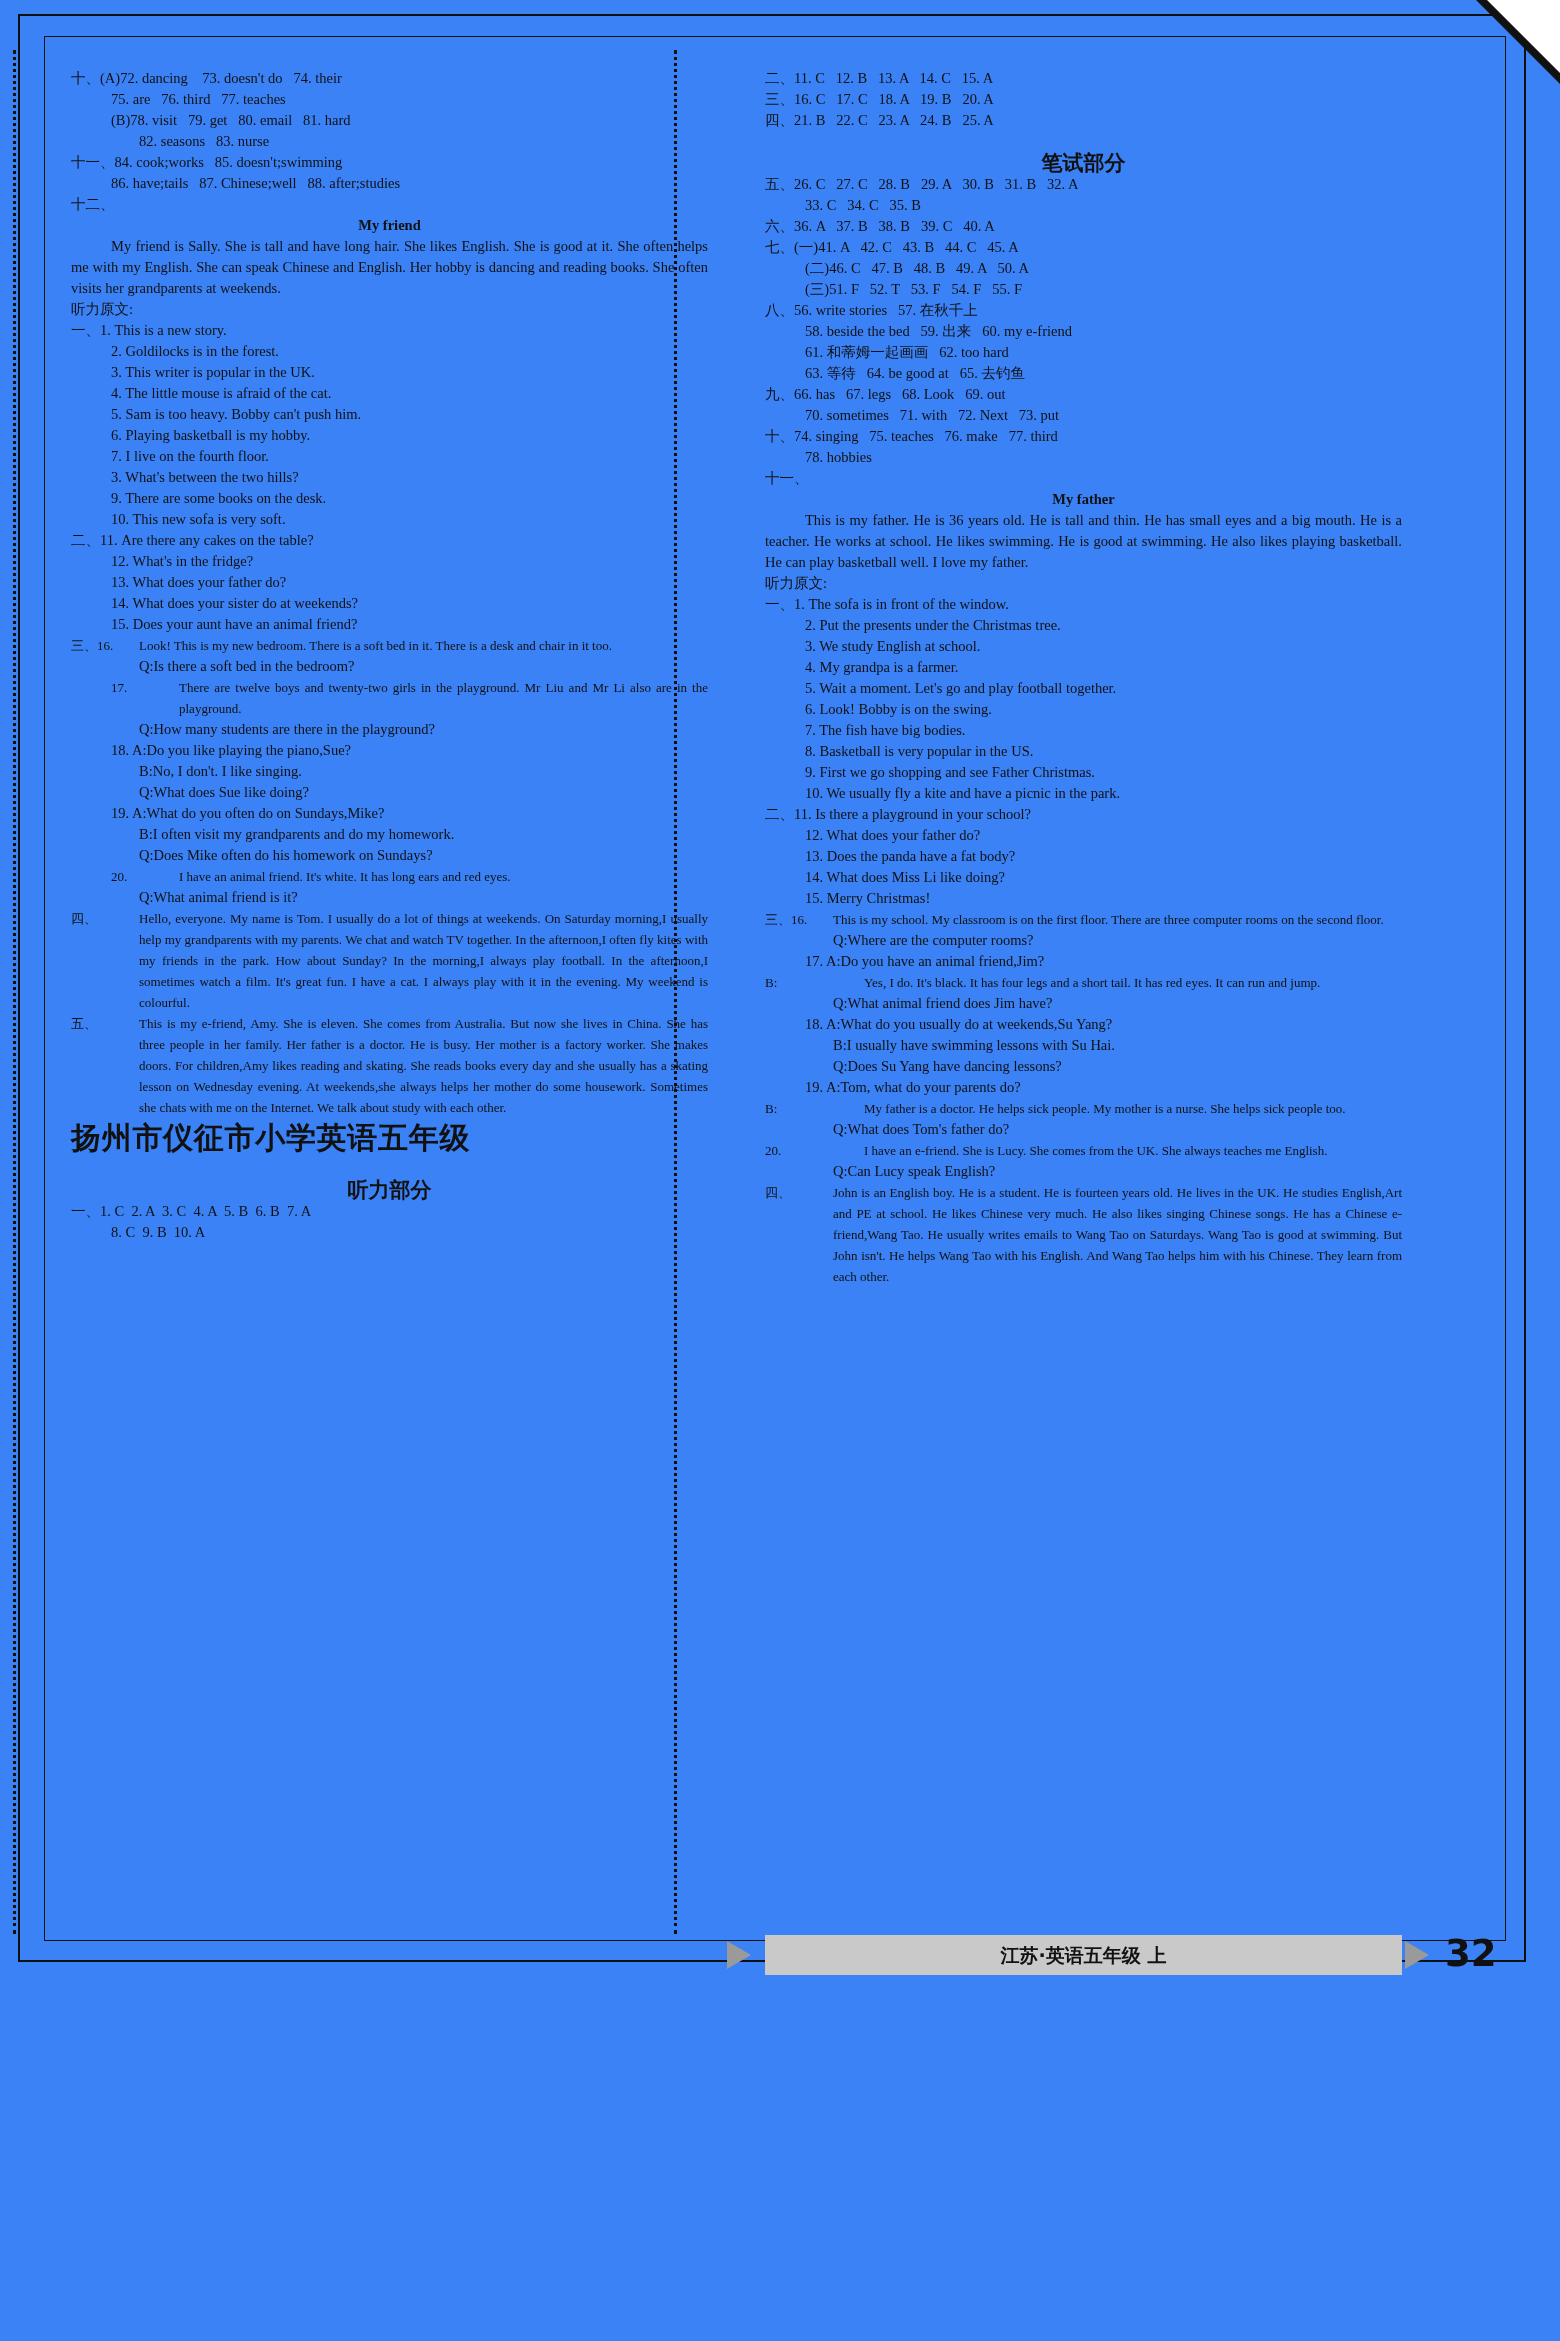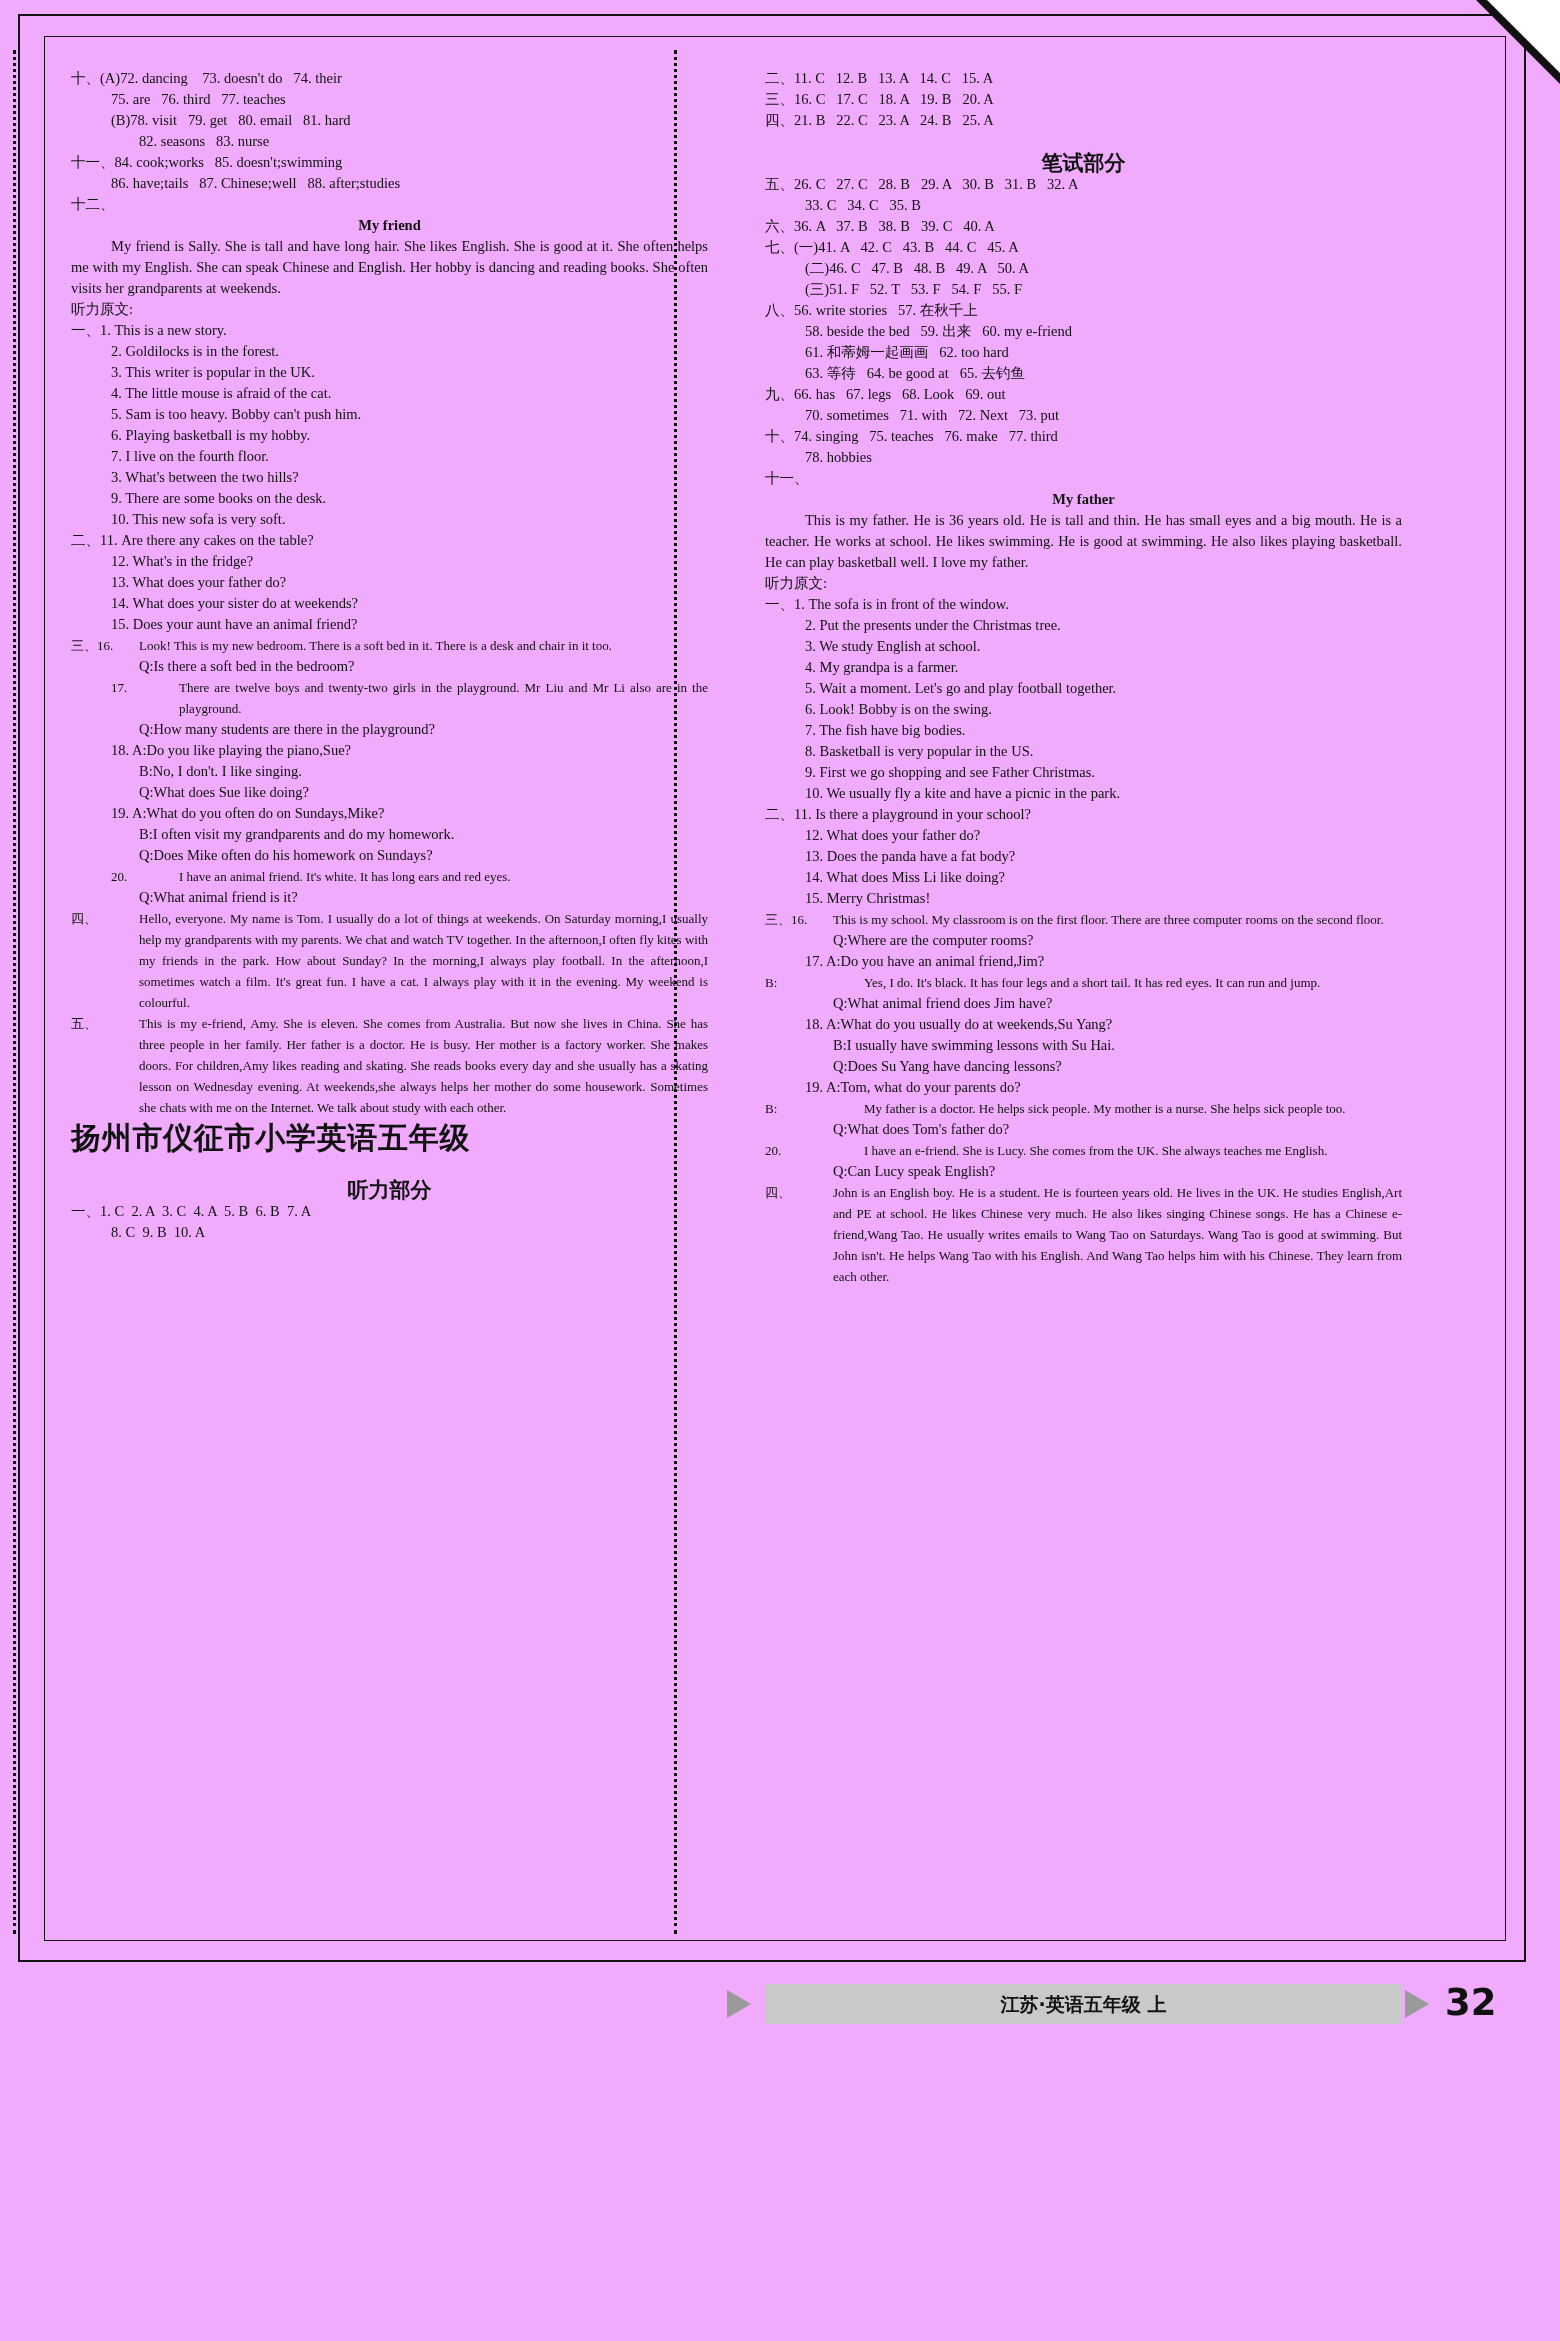--- a/index.html
+++ b/index.html
@@ -1,17 +1,17 @@
 <!DOCTYPE html>
 <html style="font-size:11.3px"><head>
 <meta charset="utf-8">
 <style>
   html,body{margin:0;padding:0;background:#ffffff;}
   body{width:1561px;height:2342px;font-family:"Liberation Serif",serif;color:#111;}
-  .page{position:relative;width:1561px;height:2342px;overflow:hidden;background:#f0abfc;}
+  .page{position:relative;width:1561px;height:2342px;overflow:hidden;background:#3b82f6;}
 
   
   .frame{position:absolute;left:18.4px;top:14px;width:1508px;height:1948px;border:2.1px solid #111;box-sizing:border-box;}
   .frame-inner{position:absolute;left:24px;top:20px;width:1462px;height:1905px;border:0.7px solid #111;box-sizing:border-box;}
 
   
   .fold{position:absolute;right:0;top:0;width:0;height:0;border-left:85px solid transparent;border-top:85px solid #111;}
   .fold2{position:absolute;right:0;top:0;width:0;height:0;border-left:74px solid transparent;border-top:74px solid #fff;}
 
   
@@ -36,21 +36,21 @@
   .hang.wide{padding-left:99px;}
   .hang.wide .lab{width:95px;}
 
   .para{font-size:14.5px;line-height:21px;text-align:justify;}
   .para.ind{text-indent:40px;}
 
   .title-cn{font-family:"DejaVu Sans",sans-serif;font-weight:bold;font-size:30px;line-height:40px;letter-spacing:0.7px;}
   .sec-cn{font-family:"DejaVu Sans",sans-serif;font-weight:bold;font-size:21px;margin-top:22px;}
 
   
-  .footer{position:absolute;left:0;top:1977px;width:1365px;height:57px;text-decoration:underline;}
+  .footer{position:absolute;left:0;top:1928px;width:1365px;height:57px;text-decoration:underline;}
   .fbar{position:absolute;left:765px;top:7px;width:637px;height:40px;background:#c9c9c9;}
   .fbar-txt{position:absolute;left:0;top:0;width:637px;height:40px;line-height:40px;text-align:center;font-family:"DejaVu Sans",sans-serif;font-weight:bold;font-size:19px;color:#111;}
   .arrowL{position:absolute;left:727px;top:12.7px;width:0;height:0;border-top:14px solid transparent;border-bottom:14px solid transparent;border-left:24px solid #9a9a9a;}
   .arrowR{position:absolute;left:1405px;top:12.7px;width:0;height:0;border-top:14px solid transparent;border-bottom:14px solid transparent;border-left:24px solid #9a9a9a;}
   .pageno{position:absolute;left:1445px;top:4.2px;font-family:"DejaVu Sans",sans-serif;font-weight:bold;font-size:37px;color:#111;}
 </style>
 </head>
 <body>
 
 <div class="page">

